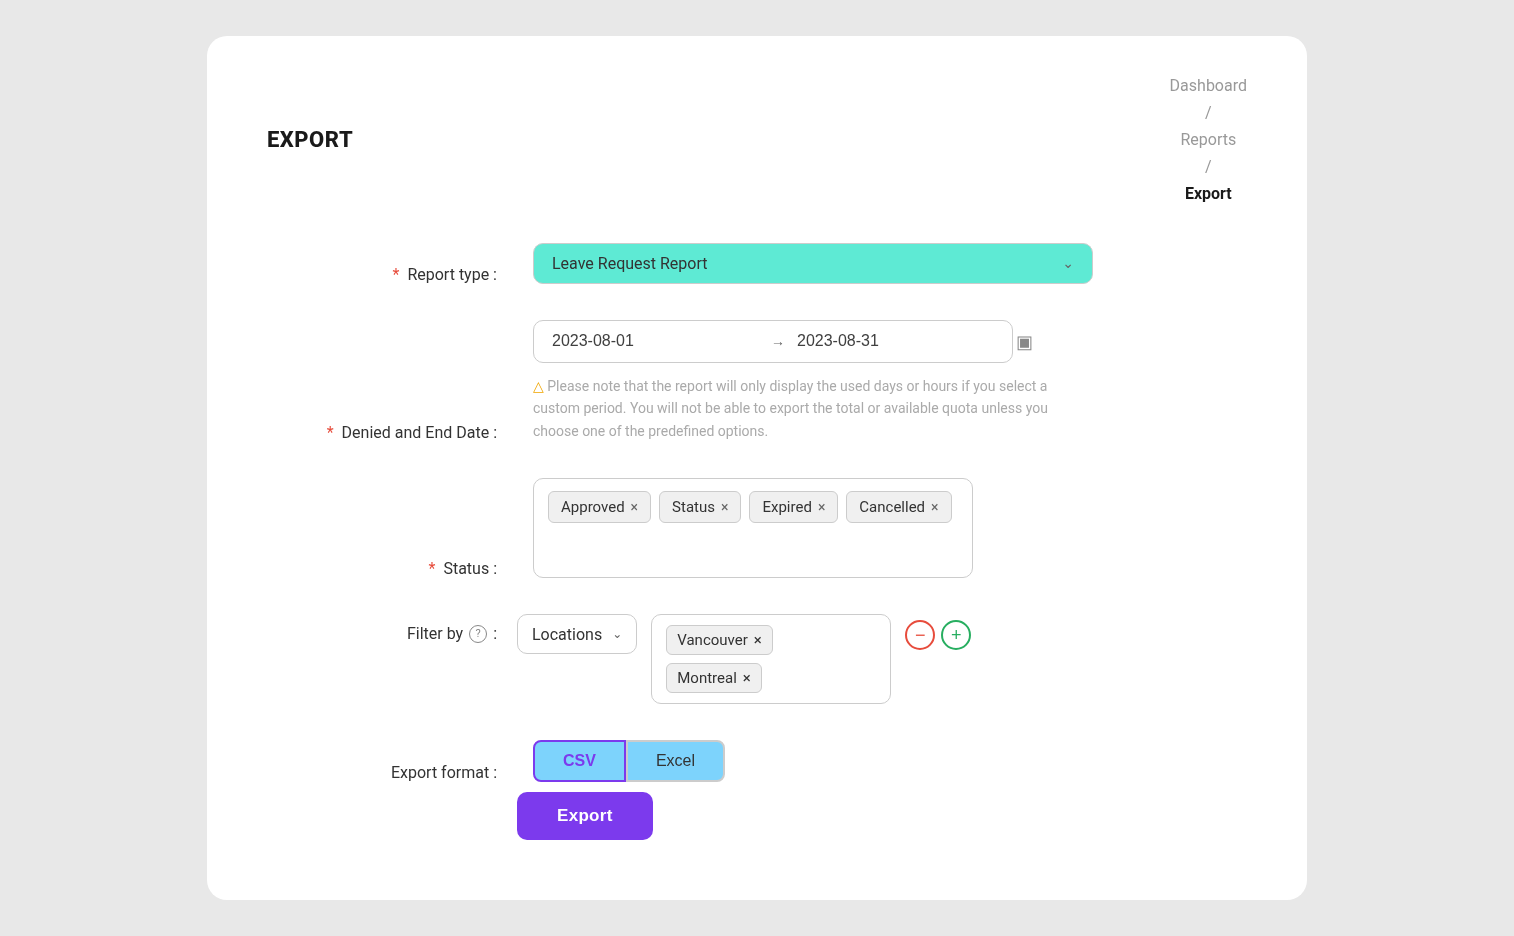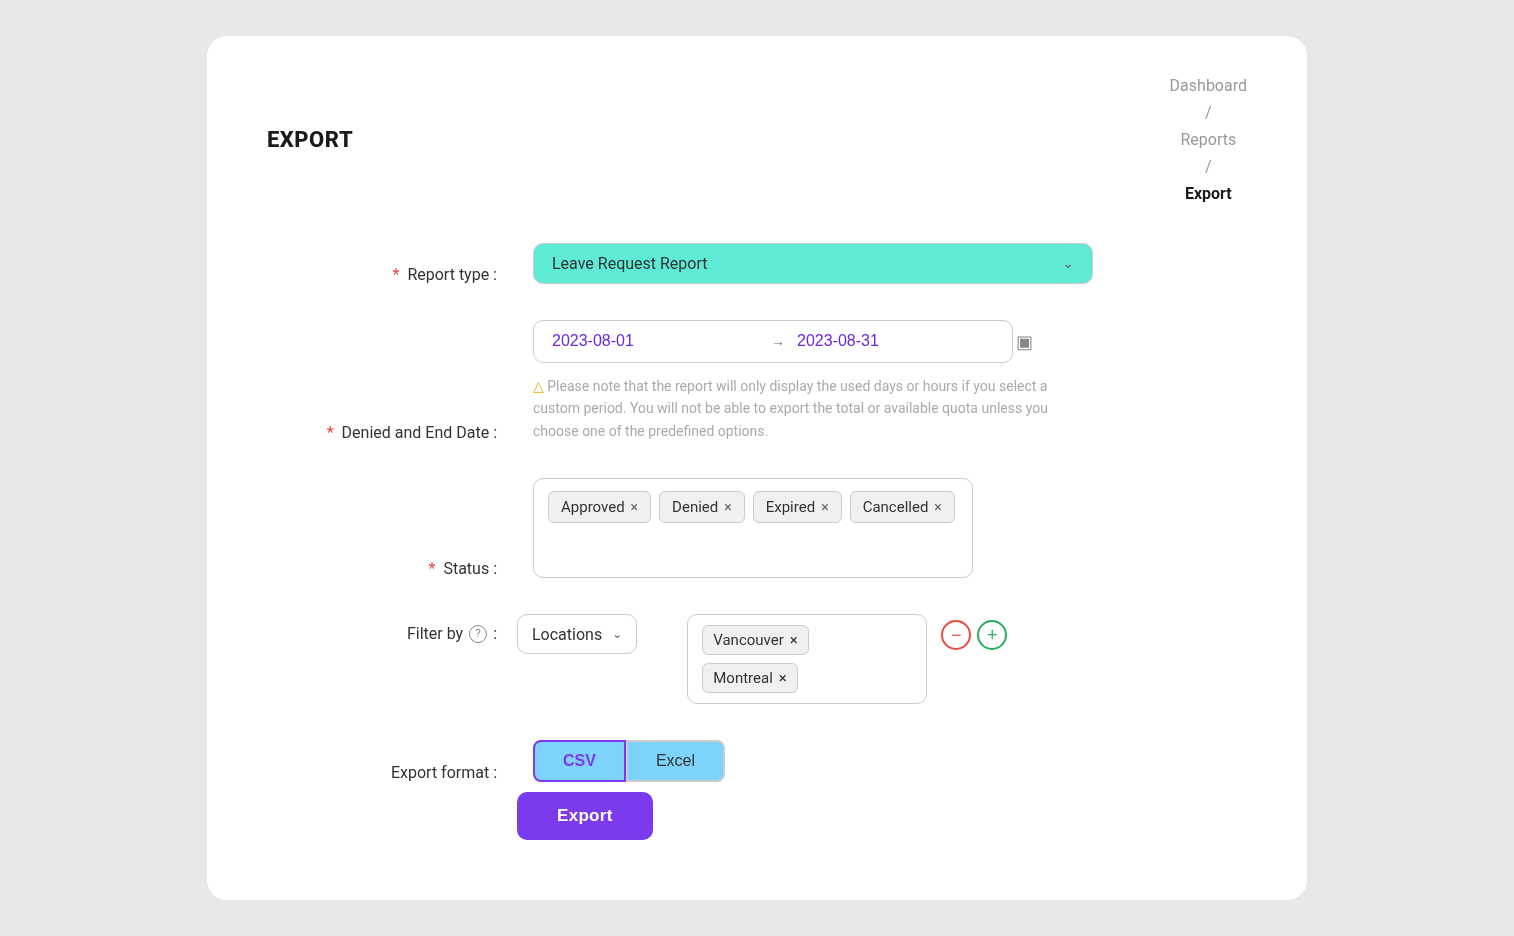--- a/index.html
+++ b/index.html
@@ -118,21 +118,21 @@
       border: 1.5px solid #ccc;
       border-radius: 10px;
       padding: 10px 18px;
       gap: 12px;
       background: #fff;
       max-width: 480px;
     }
 
     .date-input {
       font-size: 16px;
-      color: #6d28d9;
+      color: #404040;
       border: none;
       outline: none;
       background: transparent;
     }
 
     .date-arrow {
       color: #666;
       font-size: 14px;
     }
 
@@ -245,21 +245,20 @@
 
     .location-tags {
       border: 1.5px solid #ccc;
       border-radius: 10px;
       padding: 10px 14px;
       display: flex;
       flex-direction: column;
       gap: 8px;
       min-width: 240px;
       min-height: 80px;
-      margin-left: 36px;
     }
 
     .location-tag {
       display: inline-flex;
       align-items: center;
       gap: 6px;
       background: #f0f0f0;
       border: 1.5px solid #ccc;
       border-radius: 6px;
       padding: 5px 10px;
@@ -409,21 +408,21 @@
         <span class="required">*</span>
         <span>Status :</span>
       </div>
       <div class="form-control-wrapper">
         <div class="tags-container">
           <span class="tag">
             <span>Approved</span>
             <span class="tag-remove">×</span>
           </span>
           <span class="tag">
-            <span>Denied</span>
+            <span>Status</span>
             <span class="tag-remove">×</span>
           </span>
           <span class="tag">
             <span>Expired</span>
             <span class="tag-remove">×</span>
           </span>
           <span class="tag">
             <span>Cancelled</span>
             <span class="tag-remove">×</span>
           </span>

